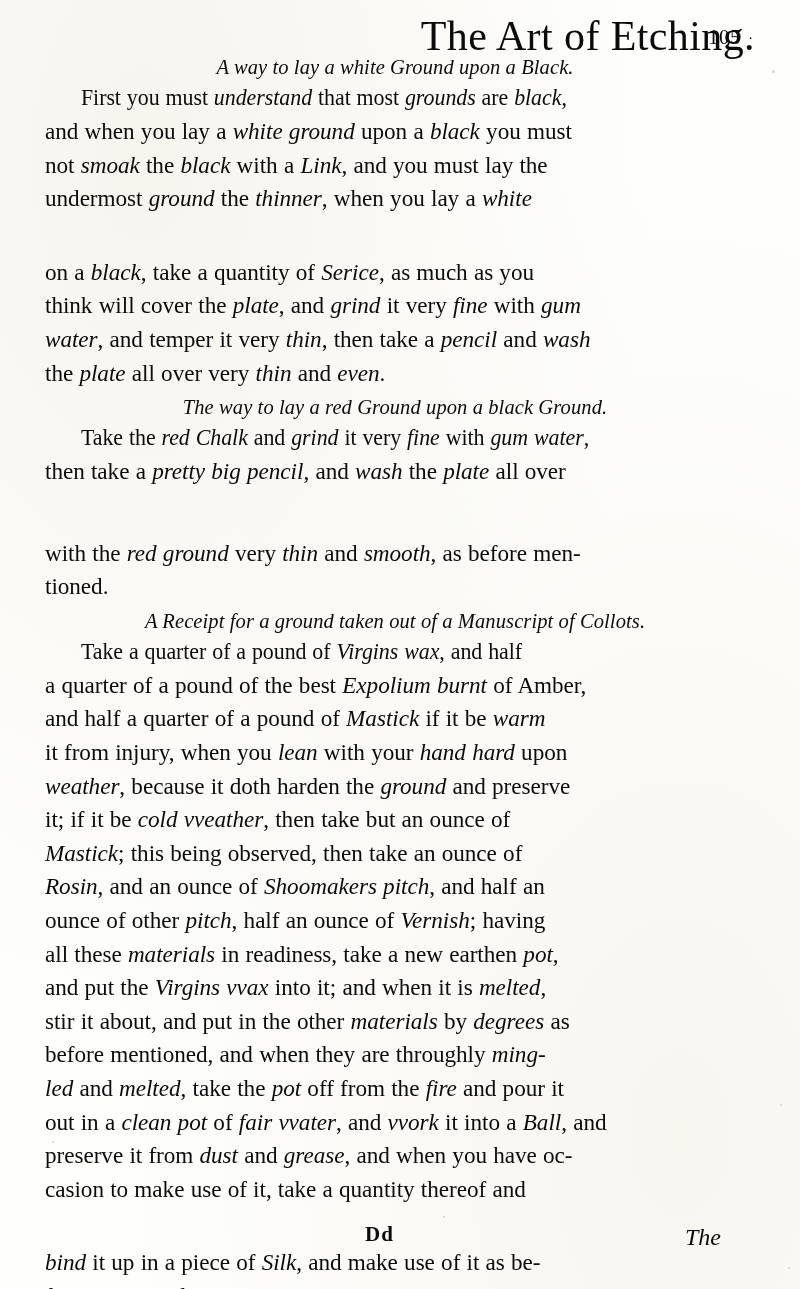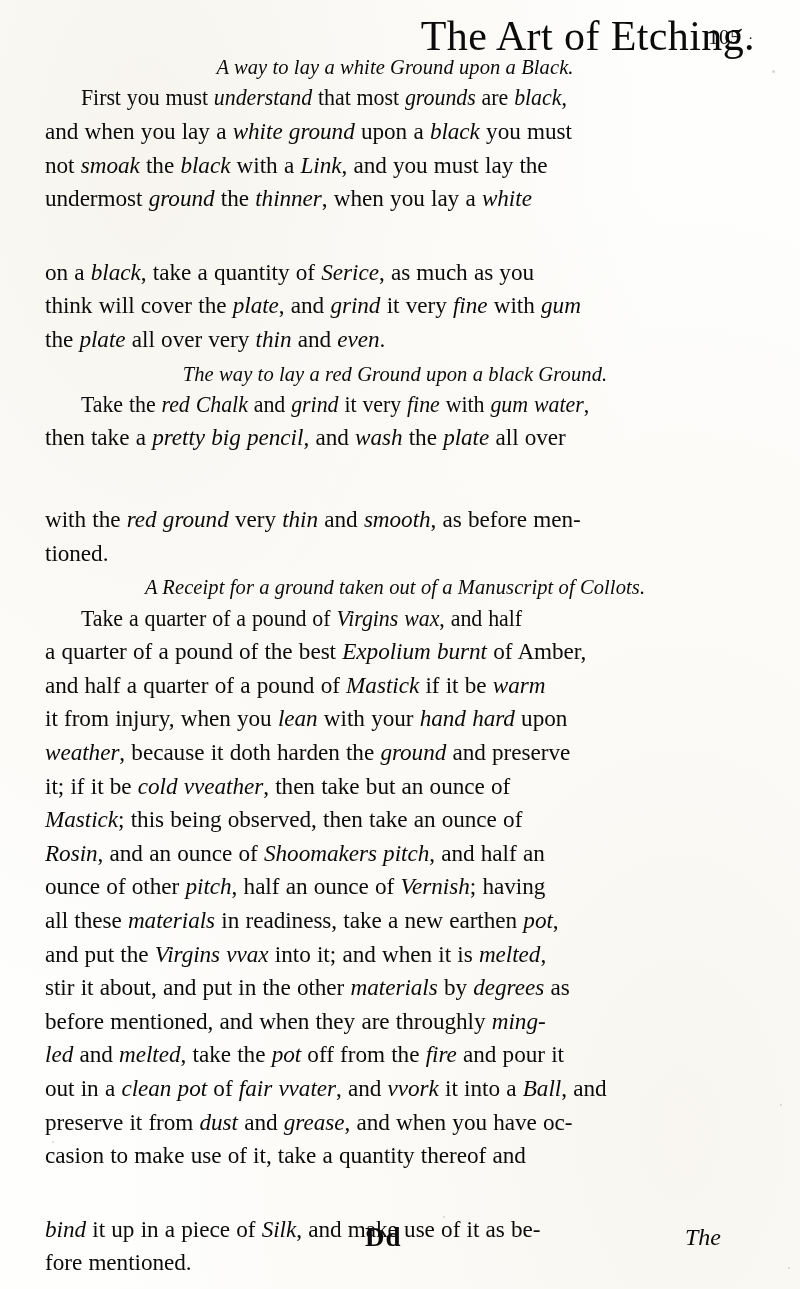--- a/index.html
+++ b/index.html
@@ -102,21 +102,21 @@
     position: absolute;
     left: 45px;
     right: 45px;
     top: 1222px;
     height: 40px;
   }
   .signature {
     position: absolute;
     left: 320px;
     top: 0;
-    font-size: 27px;
+    font-size: 21px;
     font-weight: 600;
     letter-spacing: 1px;
     font-family: "Liberation Serif", "DejaVu Serif", serif;
   }
   .catchword {
     position: absolute;
     right: 34px;
     top: 2px;
     font-size: 24px;
     font-style: italic;
@@ -145,20 +145,21 @@
   <div class="textblock">
 
   <div class="section-head gap-after">A way to lay a white Ground upon a Black.</div>
       <div class="para">
         <span class="ln first" style="display: block; transform-origin: left top; transform: scaleX(0.9457);">First you must <i>understand</i> that most <i>grounds</i> are <i>black</i>,</span>
         <span class="ln" style="display: block; transform-origin: left top; transform: scaleX(1);">and when you lay a <i>white ground</i> upon a <i>black</i> you must</span>
         <span class="ln" style="display: block; transform-origin: left top; transform: scaleX(1);">not <i>smoak</i> the <i>black</i> with a <i>Link</i>, and you must lay the</span>
         <span class="ln" style="display: block; transform-origin: left top; transform: scaleX(1);">undermost <i>ground</i> the <i>thinner</i>, when you lay a <i>white</i></span>
         <span class="ln" style="display: block; transform-origin: left top; transform: scaleX(1); margin-top: 40px;">on a <i>black</i>, take a quantity of <i>Serice</i>, as much as you</span>
         <span class="ln" style="display: block; transform-origin: left top; transform: scaleX(1);">think will cover the <i>plate</i>, and <i>grind</i> it very <i>fine</i> with <i>gum</i></span>
+        <span class="ln" style="display: block; transform-origin: left top; transform: scaleX(1);"><i>water</i>, and temper it very <i>thin</i>, then take a <i>pencil</i> and <i>wash</i></span>
         <span class="ln" style="display: block; transform-origin: left top; transform: scaleX(1);">the <i>plate</i> all over very <i>thin</i> and <i>even</i>.</span>
       </div>
       <div class="section-head gap-before gap-after">The way to lay a red Ground upon a black Ground.</div>
       <div class="para">
         <span class="ln first" style="display: block; transform-origin: left top; transform: scaleX(0.9457);">Take the <i>red Chalk</i> and <i>grind</i> it very <i>fine</i> with <i>gum water</i>,</span>
         <span class="ln" style="display: block; transform-origin: left top; transform: scaleX(1);">then take a <i>pretty big pencil</i>, and <i>wash</i> the <i>plate</i> all over</span>
         <span class="ln" style="display: block; transform-origin: left top; transform: scaleX(1); margin-top: 48px;">with the <i>red ground</i> very <i>thin</i> and <i>smooth</i>, as before men-</span>
         <span class="ln" style="display: block; transform-origin: left top; transform: scaleX(1);">tioned.</span>
       </div>
       <div class="section-head gap-before gap-after">A Receipt for a ground taken out of a Manuscript of Collots.</div>

